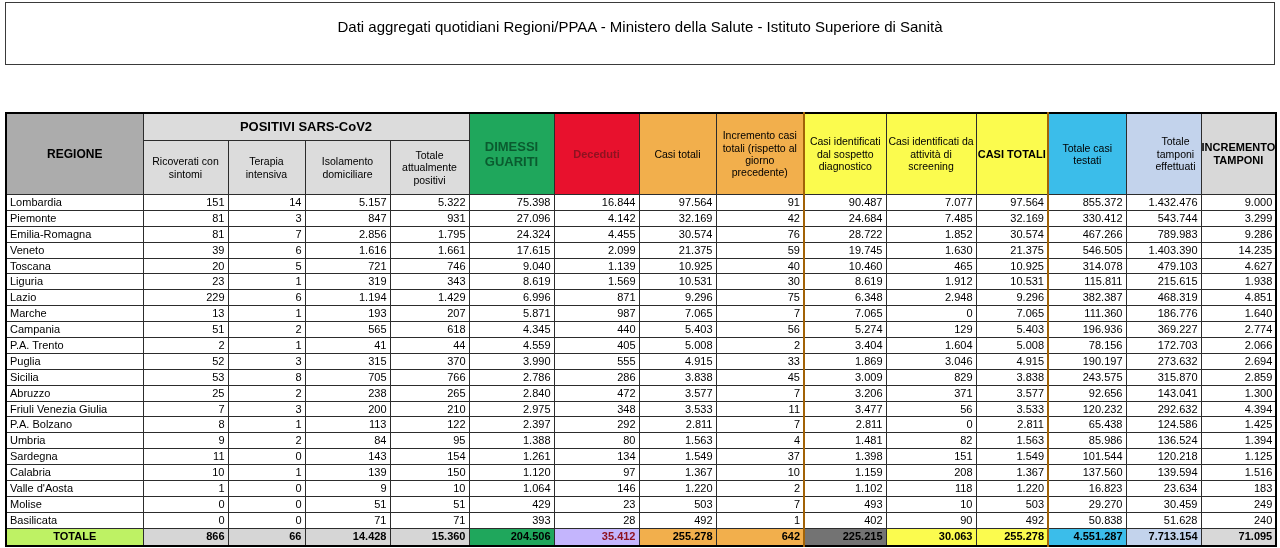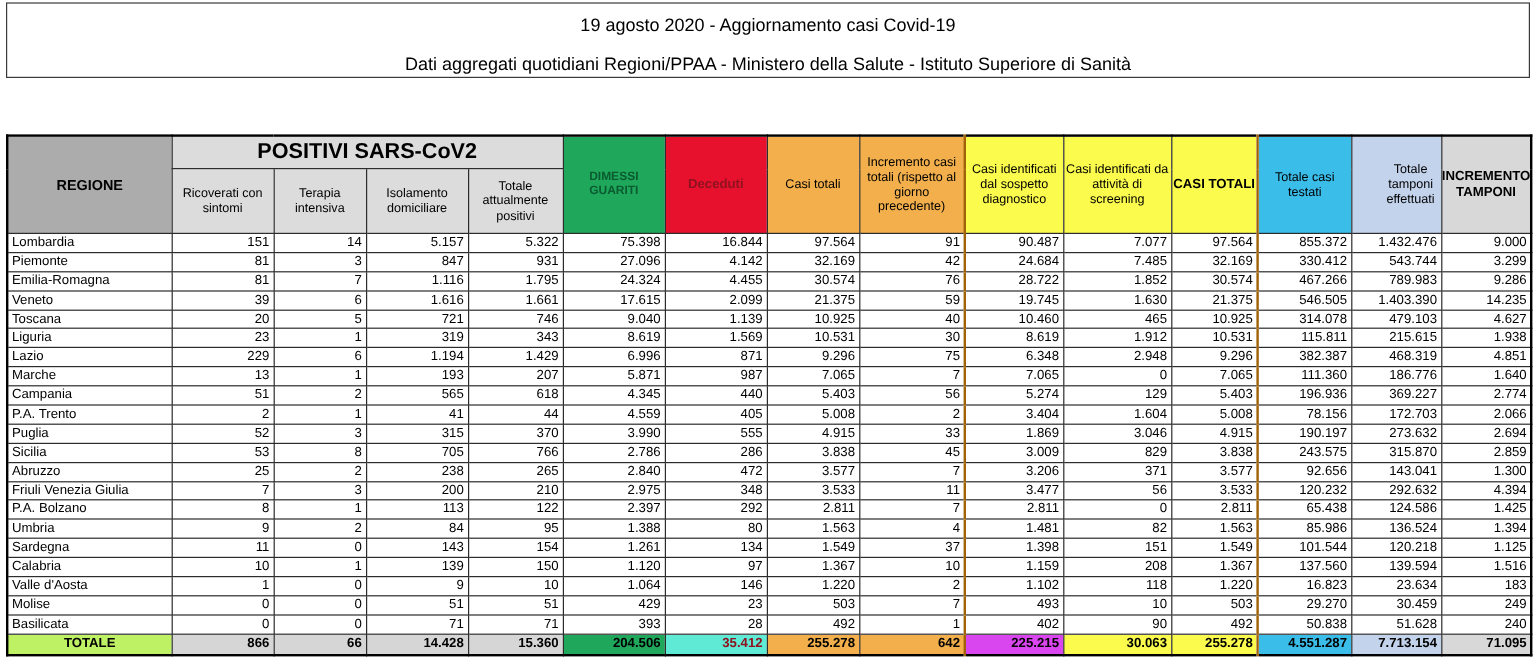--- a/index.html
+++ b/index.html
@@ -8,44 +8,43 @@
   
   .title-box{position:absolute;left:5px;top:2px;width:1268px;height:61px;border:1px solid #3a3a3a;background:#fff;text-align:center;}
   .title-line1{margin-top:10px;font-size:15px;}
   .title-line2{margin-top:15px;font-size:15px;}
 
   
   table{position:absolute;left:5px;top:112px;border-collapse:collapse;table-layout:fixed;border:2px solid #000;}
   th,td{border:1px solid #2c2c2c;overflow:hidden;padding:0;vertical-align:middle;}
   th{font-weight:normal;font-size:10.5px;line-height:1.18;text-align:center;}
   .th-regione{background:#acacac;font-weight:bold;font-size:12px;}
-  .th-group{background:#dcdcdc;font-weight:bold;font-size:18px;height:26px;margin-top:45px;}
+  .th-group{background:#dcdcdc;font-weight:bold;font-size:13px;height:26px;margin-top:45px;}
   .subhead{height:54px;}
   .c0,.c1,.c2,.c3{background:#dcdcdc;}
-  .c4{background:#1fa75c;color:#0a5b2f;font-weight:bold;font-size:10px;}
+  .c4{background:#1fa75c;color:#0a5b2f;font-weight:bold;font-size:13px;}
   .c5{background:#e8112d;color:#8e1220;font-weight:bold;font-size:11px;}
   .c6,.c7{background:#f2af4c;}
   .c8,.c9,.c10{background:#fbfb4e;}
   .c10{font-weight:bold;font-size:11px;}
   .c11{background:#3bbdea;}
   .c12{background:#c3d3ec;padding-left:24px;}
   .c13{background:#d8d8d8;font-weight:bold;font-size:11px;}
   .b-thick{border-right:2px solid #a16207;}
 
   td{font-size:11px;height:14.9px;line-height:1.0;background:#fff;}
   td.region-name{text-align:left;padding-left:3px;}
   td.num{text-align:right;padding-right:3px;}
   tr.totals-row td{font-weight:bold;height:16px;}
   tr.totals-row td.label{text-align:center;background:#bef264;}
 </style>
 </head>
 <body>
 
 <div class="title-box">
-  <div class="title-line1">19 agosto 2020 - Aggiornamento casi Covid-19</div>
   <div class="title-line2">Dati aggregati quotidiani Regioni/PPAA - Ministero della Salute - Istituto Superiore di Sanità</div>
 </div>
 
 <table>
   <colgroup>
     <col style="width:137px">
       <col style="width:85px">
       <col style="width:77px">
       <col style="width:85px">
       <col style="width:79px">
@@ -114,21 +113,21 @@
         <td class="num">7.485</td>
         <td class="num b-thick">32.169</td>
         <td class="num">330.412</td>
         <td class="num">543.744</td>
         <td class="num">3.299</td>
       </tr>
       <tr>
         <td class="region-name">Emilia-Romagna</td>
         <td class="num">81</td>
         <td class="num">7</td>
-        <td class="num">1.116</td>
+        <td class="num">2.856</td>
         <td class="num">1.795</td>
         <td class="num">24.324</td>
         <td class="num">4.455</td>
         <td class="num">30.574</td>
         <td class="num b-thick">76</td>
         <td class="num">28.722</td>
         <td class="num">1.852</td>
         <td class="num b-thick">30.574</td>
         <td class="num">467.266</td>
         <td class="num">789.983</td>
@@ -440,24 +439,24 @@
         <td class="num">51.628</td>
         <td class="num">240</td>
       </tr>
       <tr class="totals-row">
         <td class="label">TOTALE</td>
         <td class="num" style="background: rgb(214, 214, 214);">866</td>
         <td class="num" style="background: rgb(214, 214, 214);">66</td>
         <td class="num" style="background: rgb(214, 214, 214); text-align: right;">14.428</td>
         <td class="num" style="background: rgb(214, 214, 214);">15.360</td>
         <td class="num" style="background: rgb(31, 167, 92);">204.506</td>
-        <td class="num" style="background: #5eead4; color: rgb(142, 18, 32);">35.412</td>
+        <td class="num" style="background: #c4b5fd; color: rgb(142, 18, 32);">35.412</td>
         <td class="num" style="background: rgb(242, 175, 76);">255.278</td>
         <td class="num b-thick" style="background: rgb(242, 175, 76); padding-left: 32px;">642</td>
-        <td class="num" style="background: #d946ef;">225.215</td>
+        <td class="num" style="background: #737373;">225.215</td>
         <td class="num" style="background: rgb(251, 251, 78);">30.063</td>
         <td class="num b-thick" style="background: rgb(251, 251, 78);">255.278</td>
         <td class="num" style="background: rgb(59, 189, 234);">4.551.287</td>
         <td class="num" style="background: rgb(195, 211, 236);">7.713.154</td>
         <td class="num" style="background: rgb(216, 216, 216);">71.095</td>
       </tr>
     </tbody>
 </table>
 
 </body></html>

